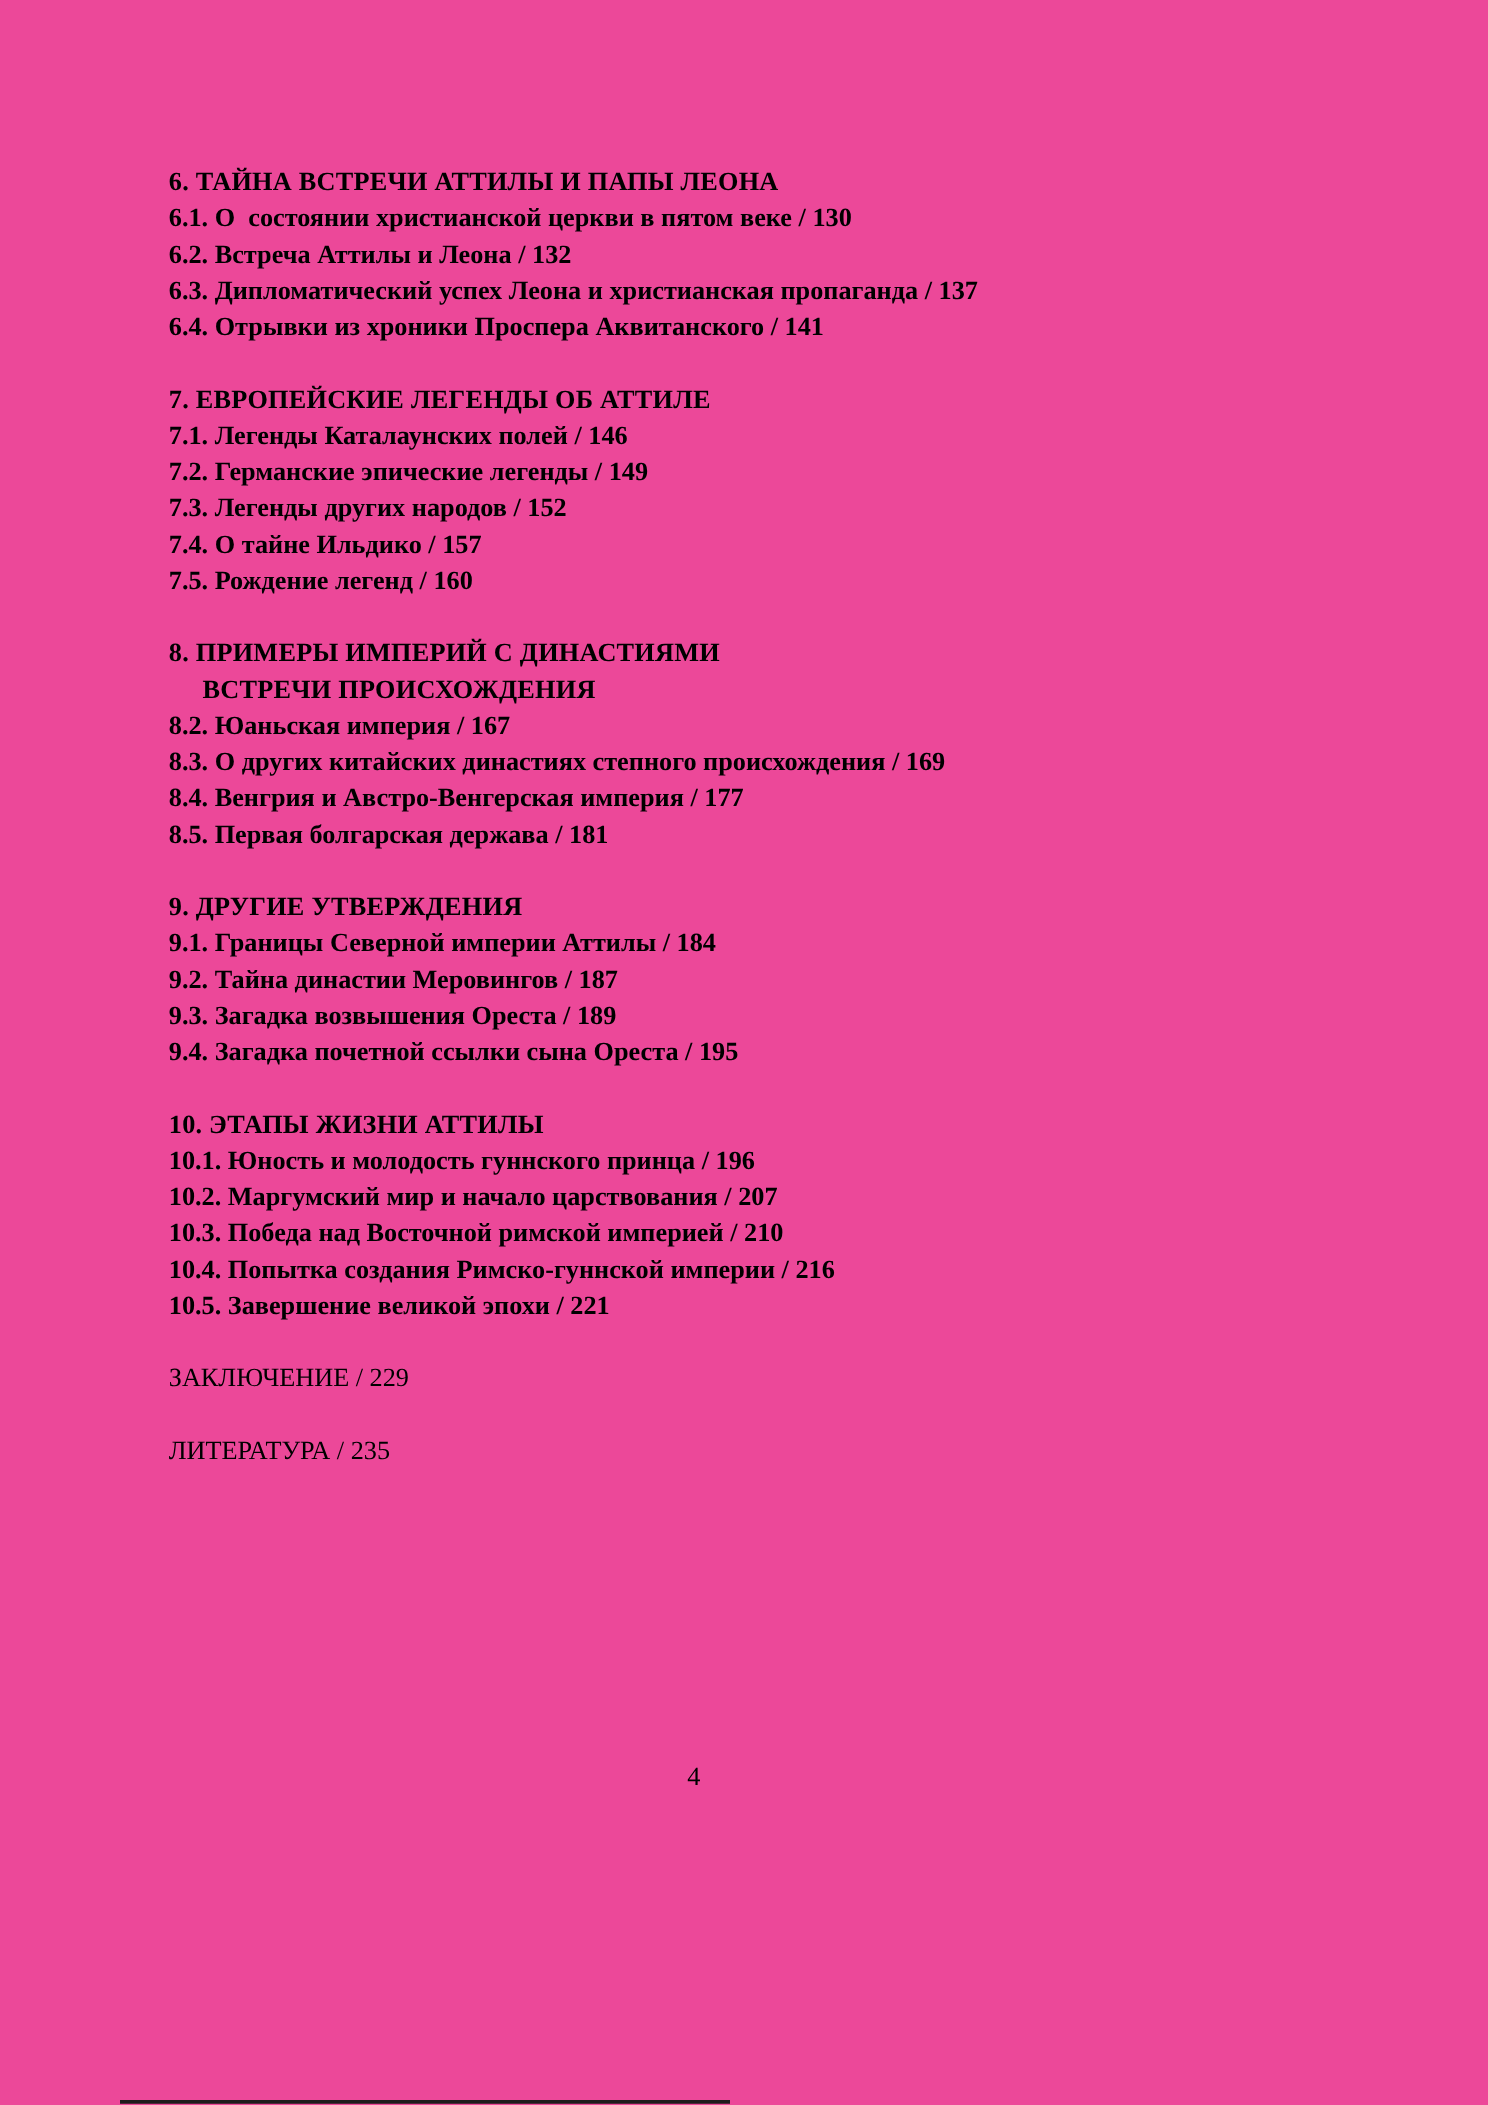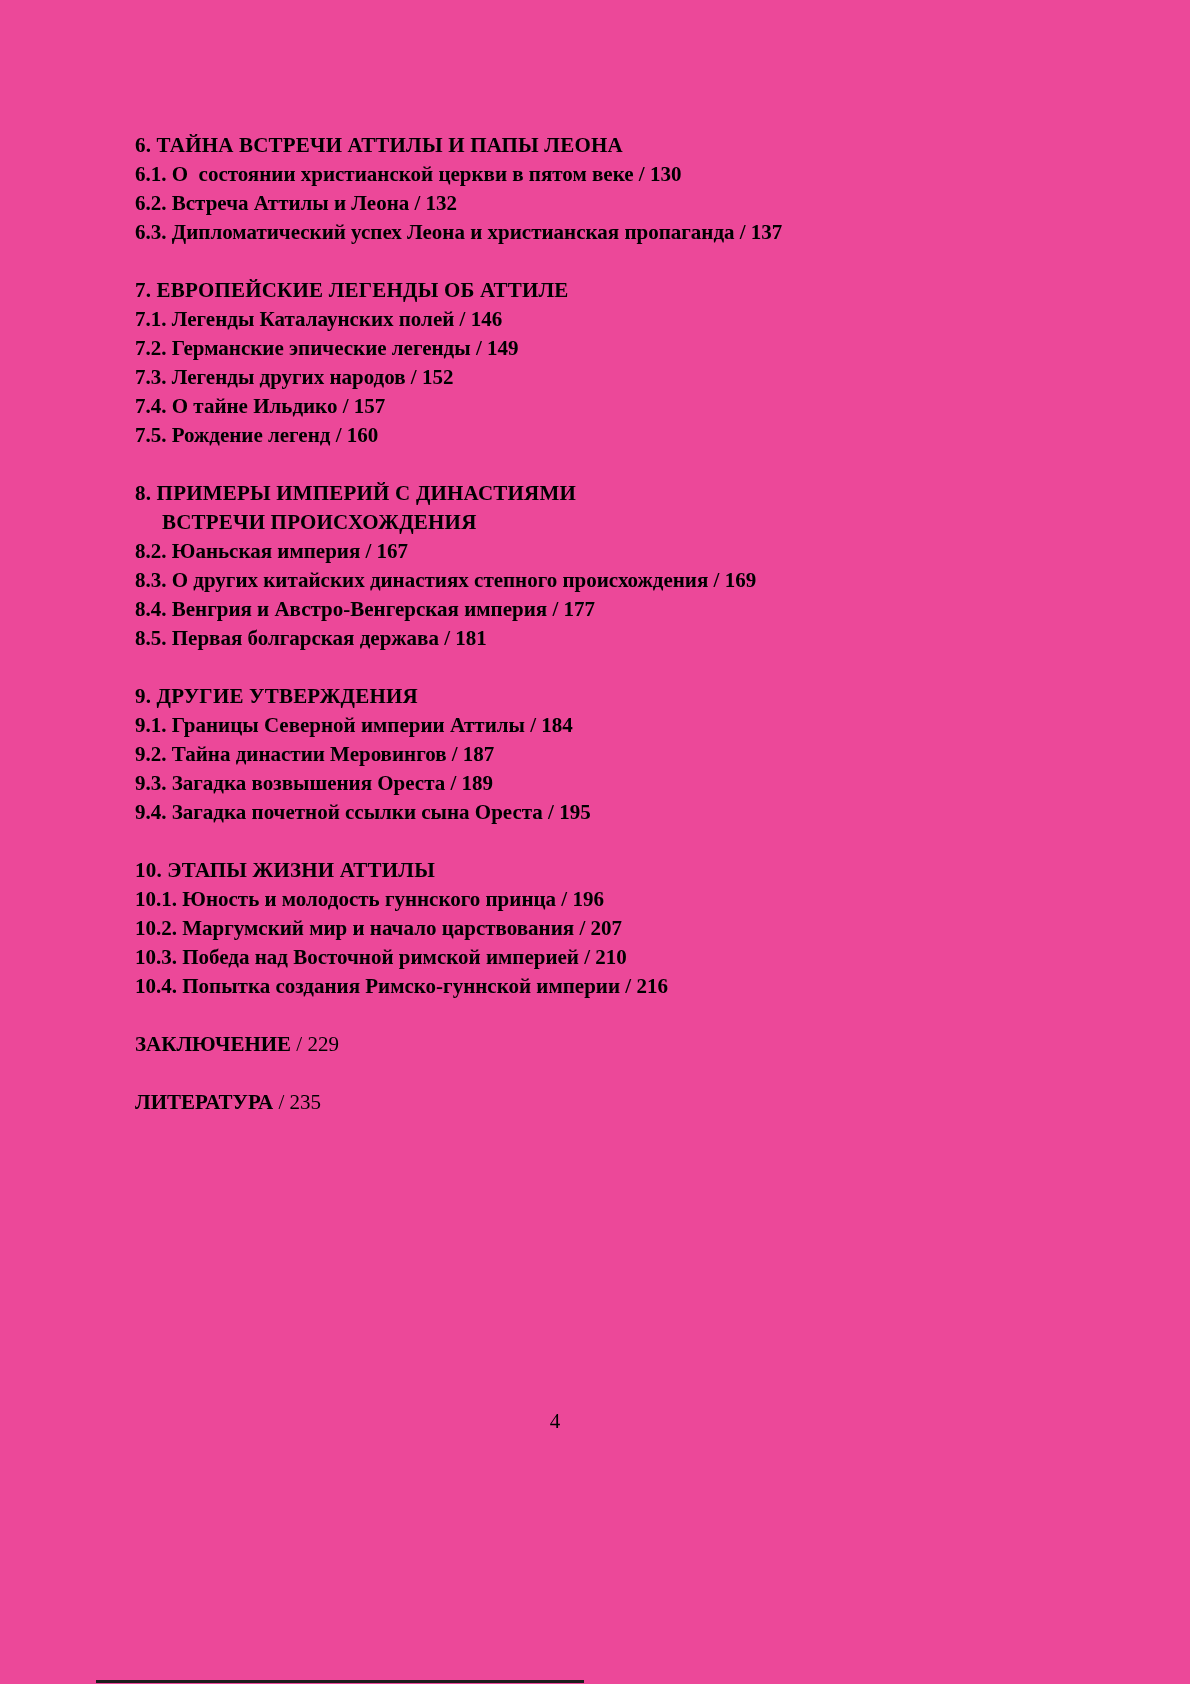--- a/index.html
+++ b/index.html
@@ -50,21 +50,21 @@
     margin: 0;
     line-height: 29px;
     white-space: pre-wrap;
     font-weight: bold;
   }
   .back-entry {
     margin: 0 0 29px 0;
     line-height: 29px;
   }
   .back-entry .back-label {
-    font-weight: bold;
+    font-weight: normal;
   }
   .page-number {
     position: absolute;
     left: 135px;
     top: 1407px;
     width: 840px;
     text-align: center;
     font-size: 21px;
     line-height: 29px;
   }
@@ -81,20 +81,21 @@
 <body>
 
 <div class="page">
   <div class="toc">
 
     <div class="toc-section">
       <h2 class="toc-heading"><span>6. ТАЙНА ВСТРЕЧИ АТТИЛЫ И ПАПЫ ЛЕОНА</span></h2>
       <p class="toc-item">6.1. О  состоянии христианской церкви в пятом веке / 130</p>
       <p class="toc-item">6.2. Встреча Аттилы и Леона / 132</p>
       <p class="toc-item">6.3. Дипломатический успех Леона и христианская пропаганда / 137</p>
+      <p class="toc-item">6.4. Отрывки из хроники Проспера Аквитанского / 141</p>
     </div>
 
     <div class="toc-section">
       <h2 class="toc-heading"><span>7. ЕВРОПЕЙСКИЕ ЛЕГЕНДЫ ОБ АТТИЛЕ</span></h2>
       <p class="toc-item">7.1. Легенды Каталаунских полей / 146</p>
       <p class="toc-item">7.2. Германские эпические легенды / 149</p>
       <p class="toc-item">7.3. Легенды других народов / 152</p>
       <p class="toc-item">7.4. О тайне Ильдико / 157</p>
       <p class="toc-item">7.5. Рождение легенд / 160</p>
     </div>
@@ -114,20 +115,21 @@
       <p class="toc-item">9.3. Загадка возвышения Ореста / 189</p>
       <p class="toc-item">9.4. Загадка почетной ссылки сына Ореста / 195</p>
     </div>
 
     <div class="toc-section">
       <h2 class="toc-heading"><span>10. ЭТАПЫ ЖИЗНИ АТТИЛЫ</span></h2>
       <p class="toc-item">10.1. Юность и молодость гуннского принца / 196</p>
       <p class="toc-item">10.2. Маргумский мир и начало царствования / 207</p>
       <p class="toc-item">10.3. Победа над Восточной римской империей / 210</p>
       <p class="toc-item">10.4. Попытка создания Римско-гуннской империи / 216</p>
+      <p class="toc-item">10.5. Завершение великой эпохи / 221</p>
     </div>
 
     <p class="back-entry"><span class="back-label">ЗАКЛЮЧЕНИЕ</span><span> / 229</span></p>
 
     <p class="back-entry"><span class="back-label">ЛИТЕРАТУРА</span><span> / 235</span></p>
 
   </div>
 
   <div class="page-number">4</div>
 

